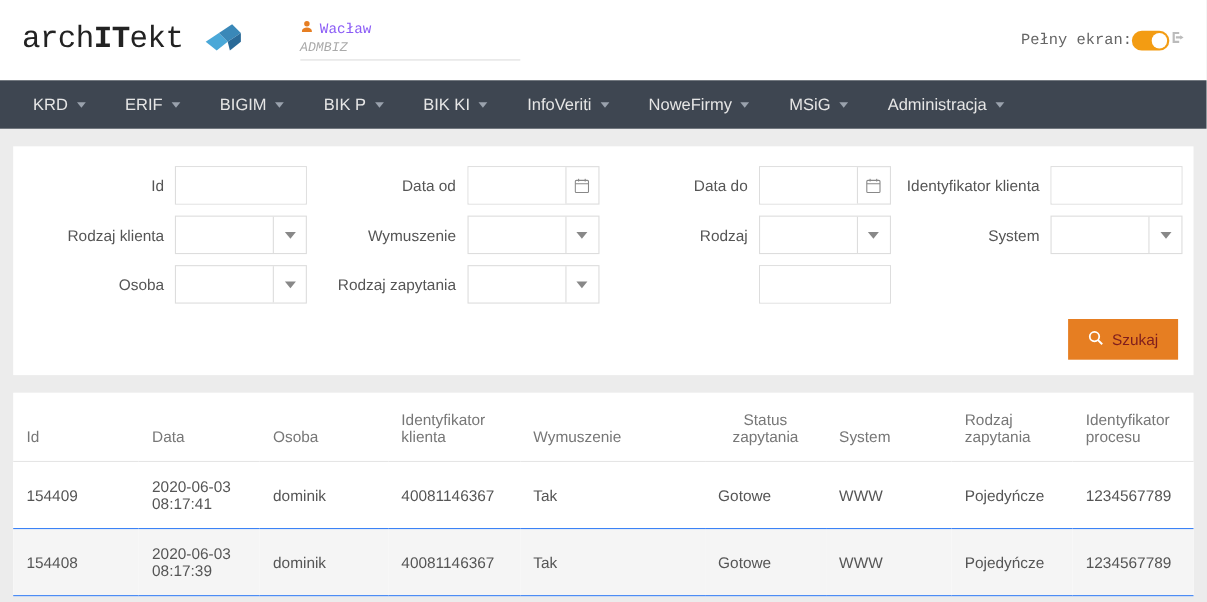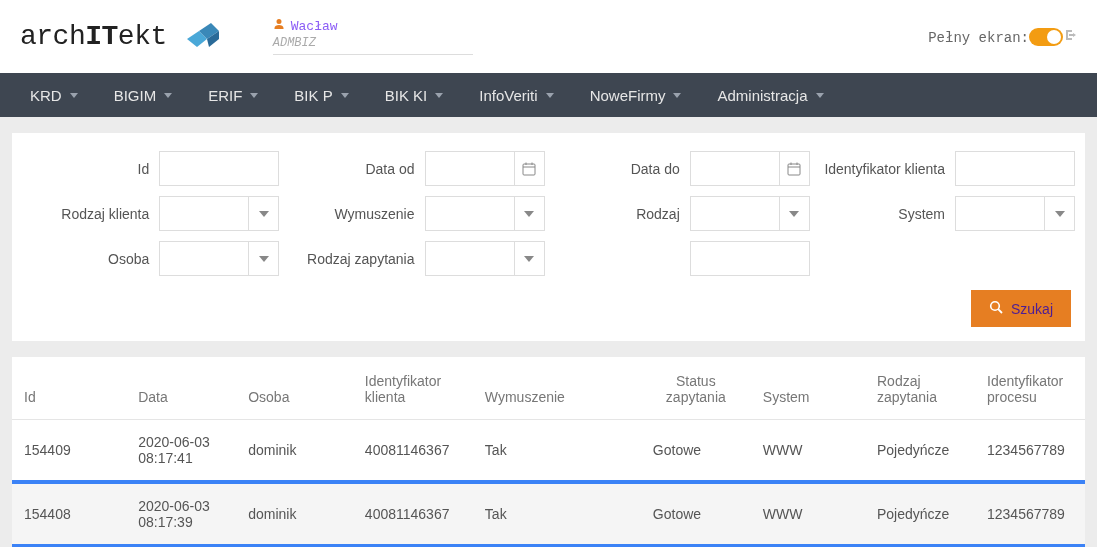--- a/index.html
+++ b/index.html
@@ -8,21 +8,21 @@
   
   .header { background: #fff; height: 73px; display: flex; align-items: center; padding: 0 20px; font-family: Liberation Mono, monospace; }
   .logo { display: flex; align-items: center; }
   .logo-text { font-size: 28px; color: #222; letter-spacing: -0.5px; }
   .logo-text .it { font-weight: bold; }
   .logo-mark { margin-left: 8px; margin-right: 50px; }
   .user-block { font-size: 13px; color: #777; border-bottom: 1px solid #ddd; padding-bottom: 4px; width: 200px; }
   .user-line { display: flex; align-items: center; gap: 6px; color: #f39c12; }
   .user-line .nm { color: #8b5cf6; }
   .user-role { font-style: italic; color: #aaa; font-size: 12px; margin-top: 2px; }
-  .header-right { margin-left: auto; display: flex; align-items: flex-end; }
+  .header-right { margin-left: auto; display: flex; align-items: center; }
   .fs-label { color: #666; font-size: 14px; }
   .toggle { width: 34px; height: 18px; background: #f39c12; border-radius: 9px; position: relative; cursor: pointer; }
   .toggle::after { content: ""; position: absolute; right: 2px; top: 2px; width: 14px; height: 14px; background: #fff; border-radius: 50%; }
   .logout-icon { color: #bbb; font-size: 14px; }
 
   
   .navbar { background: #3e4651; height: 44px; display: flex; align-items: flex-end; padding: 0 12px; }
   .nav-item { color: #e6e6e6; padding: 0 18px; height: 100%; display: flex; align-items: center; gap: 8px; cursor: pointer; font-size: 15px; }
   .nav-caret { width: 0; height: 0; border-left: 4px solid transparent; border-right: 4px solid transparent; border-top: 5px solid #9aa2ad; }
 
@@ -34,27 +34,27 @@
   .panel { background: #fff; padding: 18px 10px 14px; }
   .form-grid { display: grid; grid-template-columns: repeat(4, 1fr); gap: 10px 8px; }
   .form-cell { display: flex; align-items: center; justify-content: flex-end; gap: 10px; }
   .form-label { text-align: right; color: #555; font-size: 14px; flex: 1; }
   .ctrl { width: 120px; height: 35px; border: 1px solid #ddd; background: #fff; position: relative; }
   .ctrl.text input { width: 100%; height: 100%; border: none; padding: 0 8px; outline: none; font-size: 13px; }
   .ctrl.date input { width: calc(100% - 30px); height: 100%; border: none; padding: 0 8px; outline: none; font-size: 13px; }
   .ctrl .icon-btn { position: absolute; right: 0; top: 0; width: 30px; height: 100%; border-left: 1px solid #ddd; display: flex; align-items: center; justify-content: center; color: #888; cursor: pointer; font-size: 13px; }
   .dd-caret { width: 0; height: 0; border-left: 5px solid transparent; border-right: 5px solid transparent; border-top: 6px solid #888; }
   .btn-row { text-align: right; margin-top: 14px; padding-right: 4px; }
-  .btn-search { background: #e67e22; color: #4c1d95; border: none; padding: 10px 18px; font-size: 14px; cursor: pointer; display: inline-flex; align-items: center; gap: 8px; }
+  .btn-search { background: #e67e22; color: #7f1d1d; border: none; padding: 10px 18px; font-size: 14px; cursor: pointer; display: inline-flex; align-items: center; gap: 8px; }
 
   
   .table-wrap { background: #fff; margin-top: 16px; }
   table { width: 100%; border-collapse: collapse; }
   th { text-align: left; font-weight: 400; color: #777; padding: 16px 12px 14px; border-bottom: 1px solid #e5e5e5; font-size: 14px; vertical-align: bottom; }
-  td { padding: 14px 12px; color: #555; font-size: 14px; border-bottom: 4px solid #3b82f6; vertical-align: middle; }
+  td { padding: 14px 12px; color: #555; font-size: 14px; border-bottom: 1px solid #3b82f6; vertical-align: middle; }
   tbody tr:nth-child(odd) { background: #fff; }
   tbody tr:nth-child(even) { background: #f5f5f5; }
 
   
   .svg-icon { display: inline-block; vertical-align: middle; }
 </style>
 </head>
 <body>
 
 <div class="header">
@@ -89,41 +89,45 @@
     </span>
   </div>
 </div>
 
 <div class="navbar">
   <div class="nav-item">
       <span>KRD</span>
       <span class="nav-caret"></span>
     </div>
   <div class="nav-item">
+      <span>ERIF</span>
+      <span class="nav-caret"></span>
+    </div>
+  <div class="nav-item">
       <span>BIGIM</span>
       <span class="nav-caret"></span>
     </div>
   <div class="nav-item">
-      <span>ERIF</span>
-      <span class="nav-caret"></span>
-    </div>
-  <div class="nav-item">
       <span>BIK P</span>
       <span class="nav-caret"></span>
     </div>
   <div class="nav-item">
       <span>BIK KI</span>
       <span class="nav-caret"></span>
     </div>
   <div class="nav-item">
       <span>InfoVeriti</span>
       <span class="nav-caret"></span>
     </div>
   <div class="nav-item">
       <span>NoweFirmy</span>
+      <span class="nav-caret"></span>
+    </div>
+  <div class="nav-item">
+      <span>MSiG</span>
       <span class="nav-caret"></span>
     </div>
   <div class="nav-item">
       <span>Administracja</span>
       <span class="nav-caret"></span>
     </div>
 </div>
 
 <div class="page">
 

